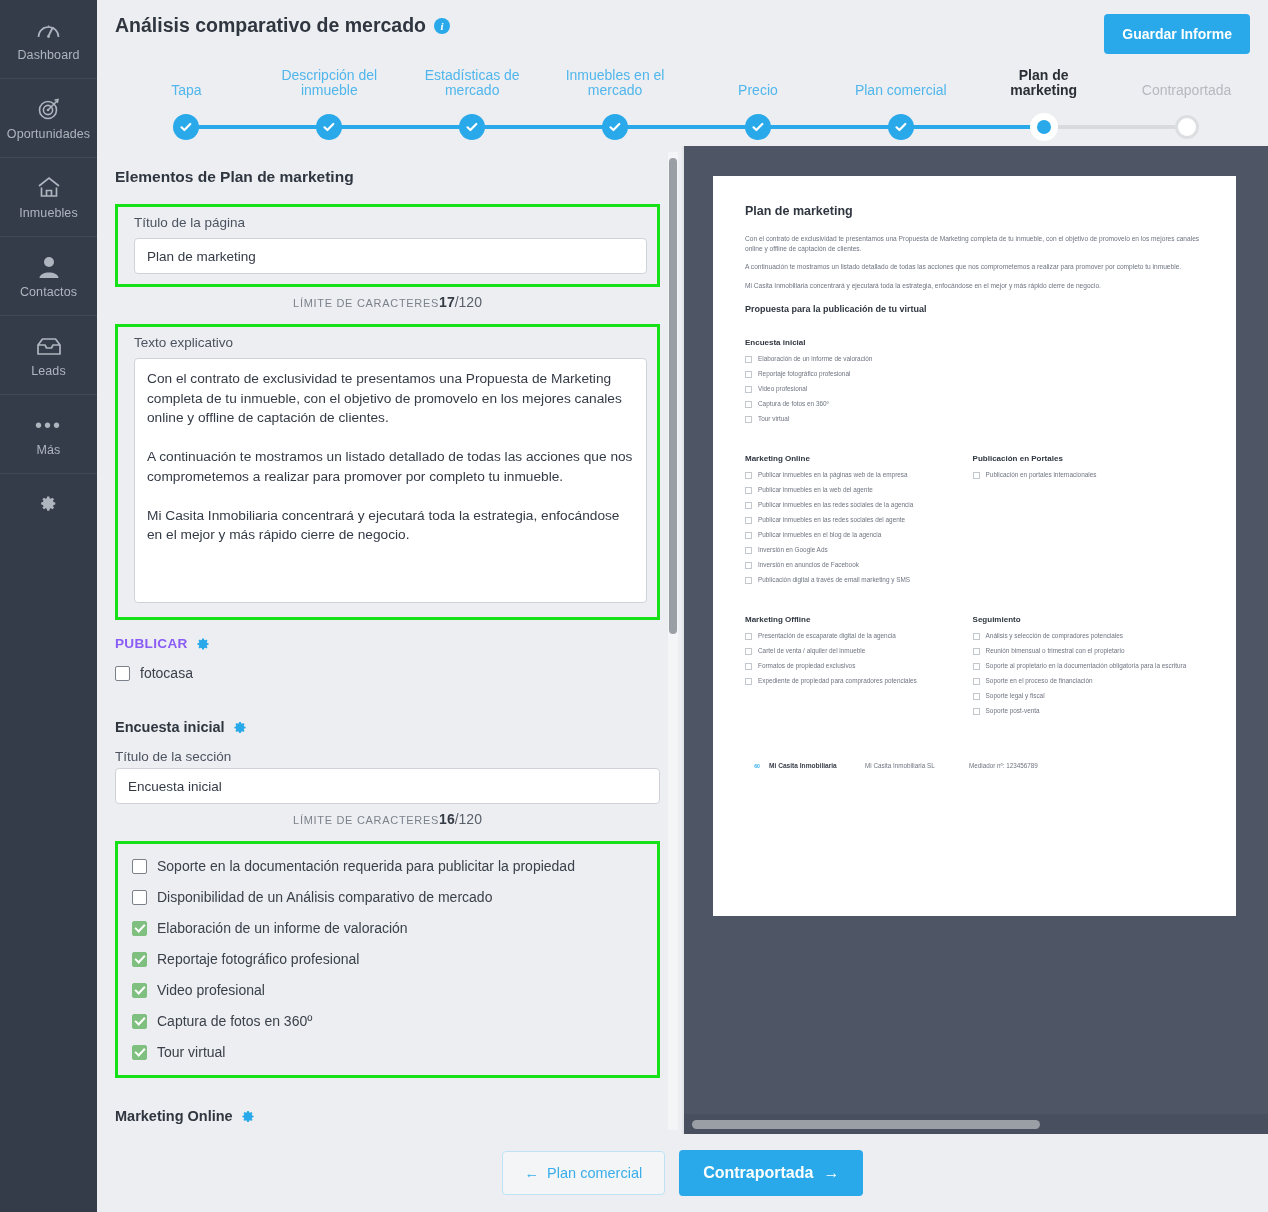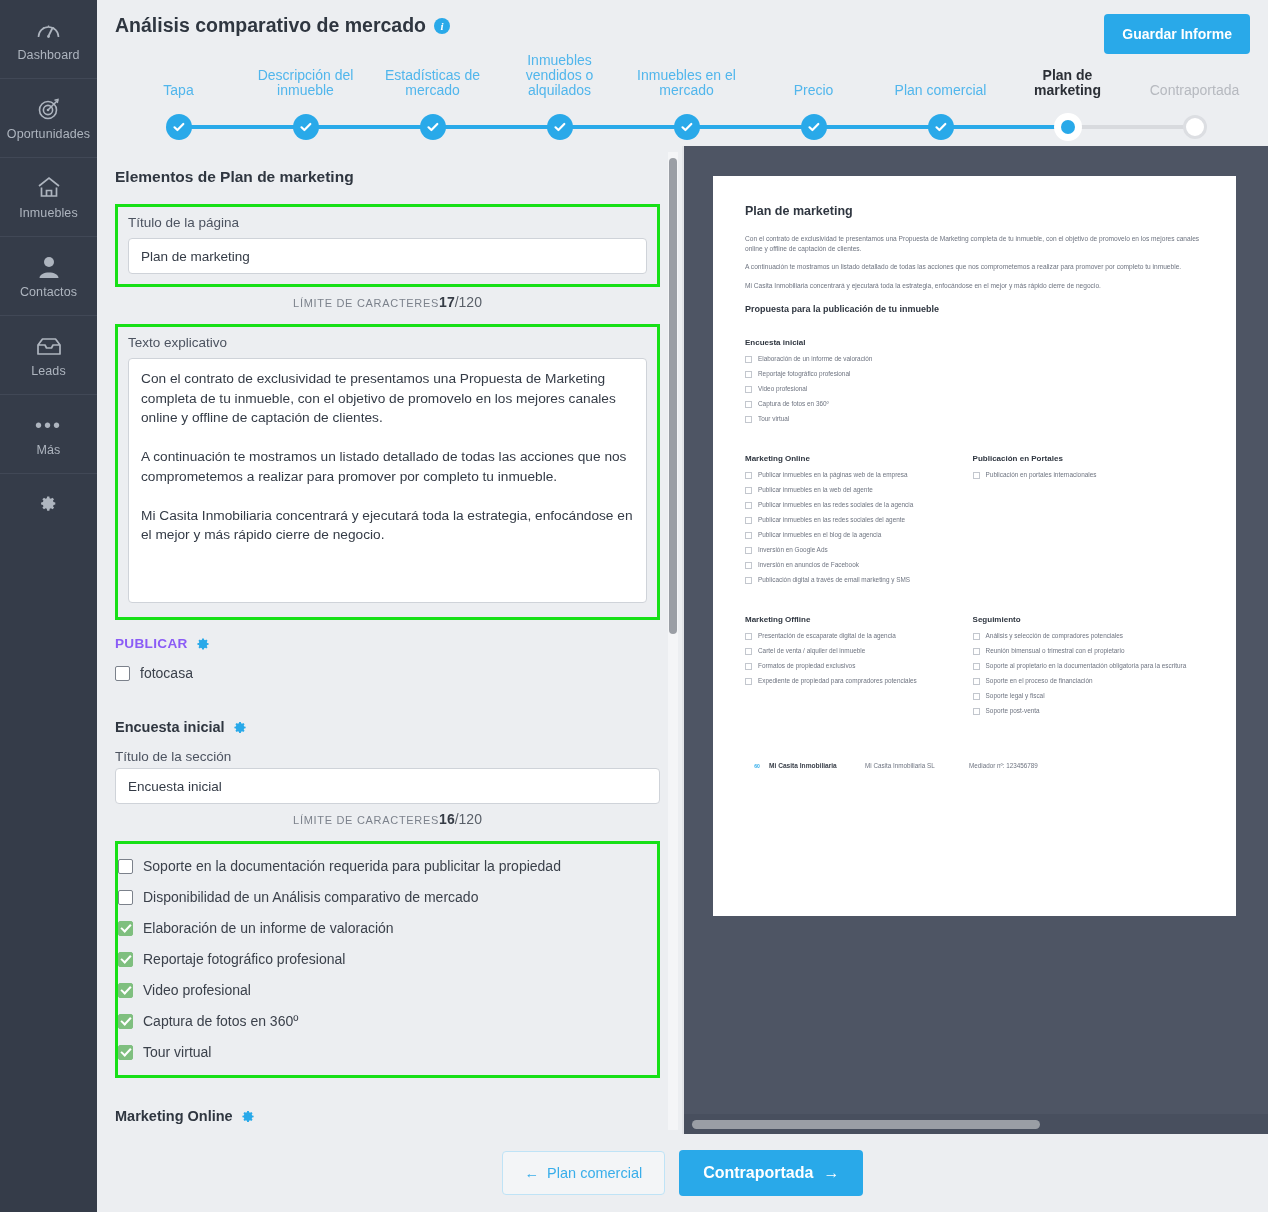--- a/index.html
+++ b/index.html
@@ -120,21 +120,21 @@
     background: #f4f5f7;
   }
   .scrollthumb {
     position: absolute; top: 12px; right: 5px; width: 8px; height: 476px;
     background: #9a9ea5; border-radius: 5px;
   }
   .sep-v { width: 2px; background: #e2e4e8; }
 
   .sec-title { font-size: 15.5px; font-weight: bold; color: #2f3640; margin-bottom: 18px; }
 
-  .hl { border: 3px solid #16e016; padding: 8px 10px 10px 10px; }
+  .hl { border: 3px solid #16e016; padding: 8px 10px 10px 16px; }
   .field-label { font-size: 13.5px; color: #4c5360; margin-bottom: 8px; }
   .txtinput {
     width: 100%; height: 36px; border: 1px solid #cfd3d9; border-radius: 4px;
     background: #fff; color: #343b46; font-size: 13.5px;
     padding: 0 12px; font-family: "Liberation Sans", sans-serif;
   }
   .limit-row {
     display: flex; justify-content: center; align-items: baseline;
     padding: 7px 6px 0 6px; margin-bottom: 14px;
   }
@@ -166,21 +166,21 @@
   .cbox.checked {
     background: #7fbf7f; border-color: #7fbf7f;
     display: flex; align-items: center; justify-content: center;
   }
   .cbox.checked:after {
     content: ""; width: 4px; height: 8px;
     border: solid #fff; border-width: 0 2px 2px 0;
     transform: rotate(43deg); margin-top: -2px;
   }
   .cblabel { font-size: 14px; color: #3b414b; }
-  .cblist-hl { border: 3px solid #16e016; padding: 14px 14px 0 0; margin-top: 4px; }
+  .cblist-hl { border: 3px solid #16e016; padding: 14px 14px 0 14px; margin-top: 4px; }
   .cblist-hl .cbrow { margin-bottom: 15px; }
 
   
   .preview-pane {
     flex: 1 1 auto; background: #4e5564; position: relative; overflow: hidden;
   }
   .doc {
     position: absolute; left: 29px; top: 30px; width: 523px; height: 740px;
     background: #fff;
     padding: 28px 32px;
@@ -334,32 +334,20 @@
                 <div class="bar half-left"></div>
                 <div class="bar half-right"></div>
                 <div class="dot">
                   <svg width="14" height="14" viewBox="0 0 14 14" fill="none" stroke="#fff" stroke-width="2.2" stroke-linecap="round" stroke-linejoin="round">
                     <path d="M2.5 7.3 L5.4 10 L11.3 4"></path>
                   </svg>
                 </div>
               </div>
             </div>
             <div class="step done">
-              <div class="step-label">Inmuebles vendidos o alquilados</div>
-              <div class="step-dot-wrap">
-                <div class="bar half-left"></div>
-                <div class="bar half-right"></div>
-                <div class="dot">
-                  <svg width="14" height="14" viewBox="0 0 14 14" fill="none" stroke="#fff" stroke-width="2.2" stroke-linecap="round" stroke-linejoin="round">
-                    <path d="M2.5 7.3 L5.4 10 L11.3 4"></path>
-                  </svg>
-                </div>
-              </div>
-            </div>
-            <div class="step done">
               <div class="step-label">Inmuebles en el mercado</div>
               <div class="step-dot-wrap">
                 <div class="bar half-left"></div>
                 <div class="bar half-right"></div>
                 <div class="dot">
                   <svg width="14" height="14" viewBox="0 0 14 14" fill="none" stroke="#fff" stroke-width="2.2" stroke-linecap="round" stroke-linejoin="round">
                     <path d="M2.5 7.3 L5.4 10 L11.3 4"></path>
                   </svg>
                 </div>
               </div>
@@ -518,21 +506,21 @@
       </div>
 
       <div class="sep-v"></div>
 
       <div class="preview-pane">
         <div class="doc">
           <h1>Plan de marketing</h1>
           <p>Con el contrato de exclusividad te presentamos una Propuesta de Marketing completa de tu inmueble, con el objetivo de promovelo en los mejores canales online y offline de captación de clientes.</p>
           <p>A continuación te mostramos un listado detallado de todas las acciones que nos comprometemos a realizar para promover por completo tu inmueble.</p>
           <p>Mi Casita Inmobiliaria concentrará y ejecutará toda la estrategia, enfocándose en el mejor y más rápido cierre de negocio.</p>
-          <h2>Propuesta para la publicación de tu inmueble</h2>
+          <h2>Propuesta para la publicación de tu virtual</h2>
 
           <h3>Encuesta inicial</h3>
           <div id="doc-encuesta">
               <div class="dcb">
                 <span class="b"></span>
                 <span class="l">Elaboración de un informe de valoración</span>
               </div>
               <div class="dcb">
                 <span class="b"></span>
                 <span class="l">Reportaje fotográfico profesional</span>

